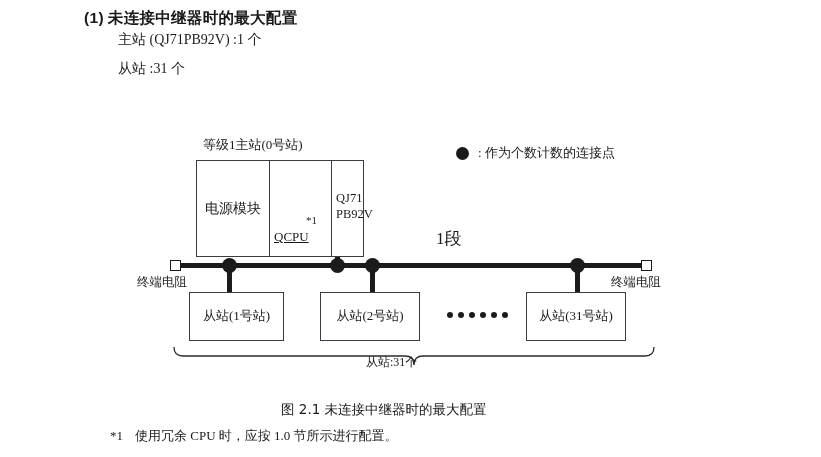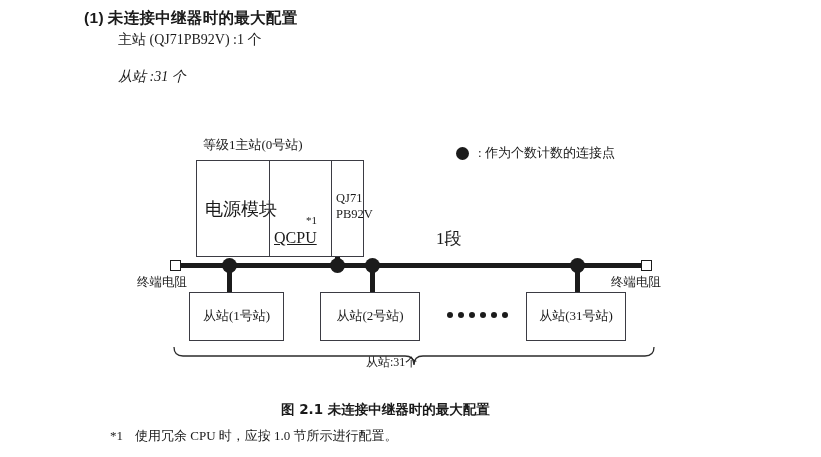--- a/index.html
+++ b/index.html
@@ -26,21 +26,21 @@
   }
   #heading .num { margin-right: 4px; }
 
   .sub-line {
     left: 118px;
     font-size: 14px;
     white-space: nowrap;
     font-family: "Liberation Serif", serif;
   }
   #sub1 { top: 31px; }
-  #sub2 { top: 68px; font-style: italic; }
+  #sub2 { top: 60px; }
 
   
   #diagram {
     left: 0; top: 0; width: 821px; height: 457px;
     pointer-events: none;
   }
   #diagram > * { pointer-events: auto; }
 
   
   #master-caption {
@@ -59,41 +59,41 @@
   }
   .master-cell {
     position: absolute;
     top: 0; height: 100%;
     box-sizing: border-box;
     display: flex;
     align-items: center;
     justify-content: center;
   }
   #cell-power {
-    left: 8px; width: 72px;
-    font-size: 18px;
+    left: 0; width: 72px;
+    font-size: 14px;
     font-family: Liberation Mono, monospace;
   }
   #cell-qcpu {
     left: 72px; width: 50px;
     border-left: 1.4px solid #3b3b43;
     align-items: flex-end;
     justify-content: flex-start;
     padding: 0 0 0 3px;
   }
   #cell-qcpu .qcpu-wrap {
     position: relative;
     width: 100%;
     height: 50px;
     display: block;
   }
   #cell-qcpu .qcpu-text {
     position: absolute;
     left: 1px; top: 23px;
-    font-size: 16px;
+    font-size: 13px;
     text-decoration: underline;
   }
   #cell-qcpu .qcpu-note {
     position: absolute;
     right: 2px; top: 8px;
     font-size: 11px;
   }
   #cell-pb {
     left: 122px; width: 46px;
     border-left: 1.4px solid #3b3b43;
@@ -203,21 +203,21 @@
   #brace-label {
     left: 366px; top: 354px;
     font-size: 12px;
     white-space: nowrap;
   }
 
   
   #fig-caption {
     left: 281px; top: 401px;
     font-family: "DejaVu Sans", "Liberation Sans", sans-serif;
-    font-weight: bold;
+    font-weight: normal;
     font-size: 13.5px;
     white-space: nowrap;
   }
   
   #footnote {
     left: 110px; top: 427px;
     font-size: 13px;
     white-space: nowrap;
   }
   #footnote .fn-mark { margin-right: 12px; }

